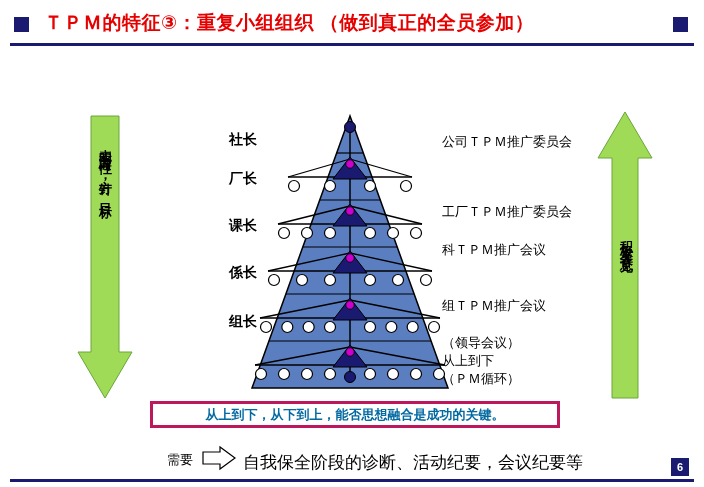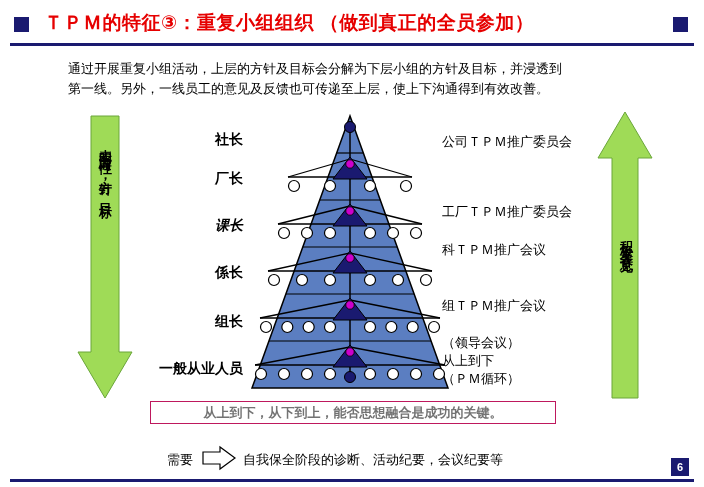--- a/index.html
+++ b/index.html
@@ -11,30 +11,30 @@
   .title{
     position:absolute;left:44px;top:10px;font-size:19px;font-weight:bold;color:#e60000;
     white-space:nowrap;letter-spacing:0.5px;z-index:2;
   }
   .hrule{position:absolute;left:10px;top:43px;width:684px;height:3px;background:#1a1a70;z-index:2;}
   .intro{position:absolute;left:68px;top:59px;width:580px;font-size:13px;line-height:20px;z-index:2;}
   .vtext{
     position:absolute;writing-mode:vertical-rl;text-orientation:upright;
     font-size:13px;font-weight:bold;letter-spacing:3px;z-index:3;white-space:nowrap;
   }
-  .llabel{position:absolute;right:484px;font-size:14px;font-weight:bold;white-space:nowrap;z-index:2;}
+  .llabel{position:absolute;right:470px;font-size:14px;font-weight:bold;white-space:nowrap;z-index:2;}
   .rlabel{position:absolute;left:442px;font-size:13px;font-weight:normal;white-space:nowrap;z-index:2;}
   .keybox{
     position:absolute;left:150px;top:401px;width:404px;height:21px;background:#fff;
-    border:1px solid #be185d;text-align:center;line-height:21px;font-size:13px;font-weight:bold;
-    color:#737373;z-index:3;white-space:nowrap;
+    border:3px solid #be185d;text-align:center;line-height:21px;font-size:13px;font-weight:bold;
+    color:#0369a1;z-index:3;white-space:nowrap;
   }
   .toolline{position:absolute;left:167px;top:428px;font-size:13px;z-index:2;white-space:nowrap;}
   .needlabel{position:absolute;left:167px;top:451px;font-size:13px;z-index:2;}
-  .needitems{position:absolute;left:243px;top:451px;font-size:13px;z-index:2;white-space:nowrap;}
+  .needitems{position:absolute;left:243px;top:451px;font-size:17px;z-index:2;white-space:nowrap;}
   .copyright{position:absolute;left:0;top:466px;width:704px;text-align:center;font-size:10.5px;z-index:2;}
   .pagebox{
     position:absolute;left:671px;top:458px;width:18px;height:18px;background:#1a1a70;color:#fff;
     text-align:center;line-height:18px;font-size:11px;font-weight:bold;z-index:4;
   }
   .bottomline{position:absolute;left:10px;top:479px;width:684px;height:3px;background:#1a1a70;z-index:2;}
   svg.layer{position:absolute;left:0;top:0;z-index:1;}
 </style>
 </head>
 <body>
@@ -134,34 +134,29 @@
     <circle cx="350" cy="377" r="5.5" stroke="#000" stroke-width="1" fill="#1a1a70"></circle>
 
     <polygon points="203,452 220,452 220,447 235,458 220,469 220,464 203,464" fill="#ffffff" stroke="#000" stroke-width="1.2"></polygon>
   </svg>
 
   <div class="sq" style="left:14px;top:17px;"></div>
   <div class="title">ＴＰＭ的特征③：重复小组组织 （做到真正的全员参加）</div>
   <div class="sq" style="left:673px;top:17px;"></div>
   <div class="hrule"></div>
 
-  <div class="intro">
-    <div>通过开展重复小组活动，上层的方针及目标会分解为下层小组的方针及目标，并浸透到</div>
-    <div>第一线。另外，一线员工的意见及反馈也可传递至上层，使上下沟通得到有效改善。</div>
-  </div>
 
   <div class="vtext" style="left:96px;top:139px;">表明方向性、方针，目标</div>
   <div class="vtext" style="left:617px;top:230px;letter-spacing:4px;">积极发表意见</div>
 
   <div class="llabel" style="top:131px;">社长</div>
   <div class="llabel" style="top:170px;">厂长</div>
-  <div class="llabel" style="top:217px;font-style:italic;">课长</div>
+  <div class="llabel" style="top:217px;">课长</div>
   <div class="llabel" style="top:264px;">係长</div>
   <div class="llabel" style="top:313px;">组长</div>
-  <div class="llabel" style="top:360px;">一般从业人员</div>
 
   <div class="rlabel" style="top:133px;">公司ＴＰＭ推广委员会</div>
   <div class="rlabel" style="top:203px;">工厂ＴＰＭ推广委员会</div>
   <div class="rlabel" style="top:241px;">科ＴＰＭ推广会议</div>
   <div class="rlabel" style="top:297px;">组ＴＰＭ推广会议</div>
   <div class="rlabel" style="top:314px;margin-top:20px;">（领导会议）</div>
   <div class="rlabel" style="top:352px;">从上到下</div>
   <div class="rlabel" style="top:370px;">（ＰＭ循环）</div>
 
   <div class="keybox">从上到下，从下到上，能否思想融合是成功的关键。</div>

